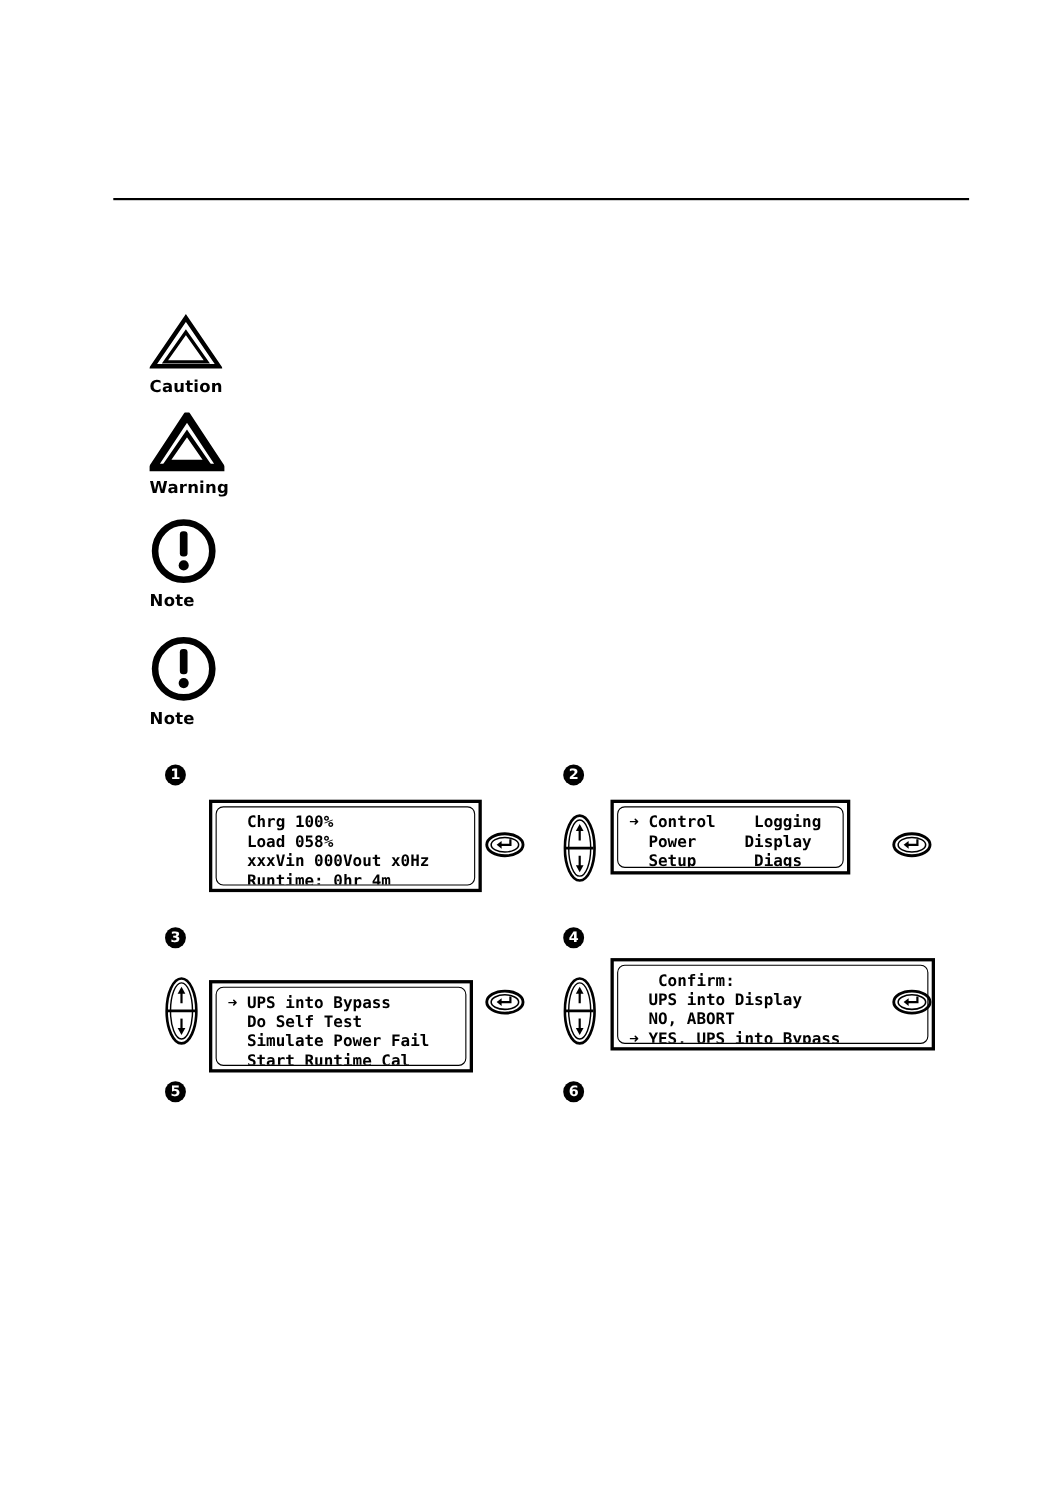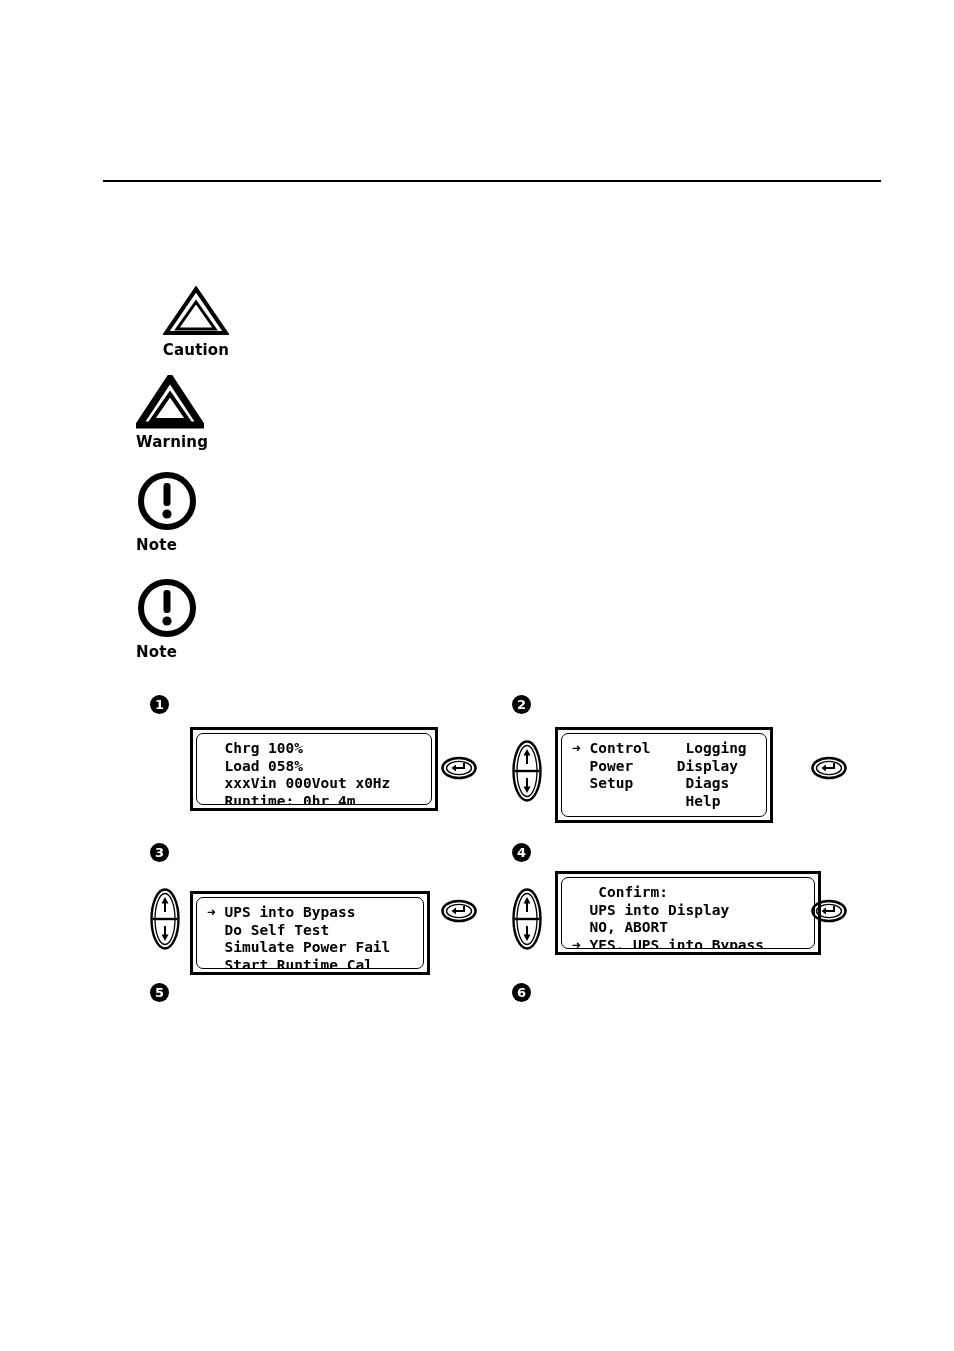--- a/index.html
+++ b/index.html
@@ -44,21 +44,21 @@
   .notice-label {
     font-family: "DejaVu Sans", sans-serif;
     font-weight: bold;
     font-size: 15px;
     line-height: 16px;
     letter-spacing: 0.2px;
     color: #000;
     margin-top: 1px;
   }
 
-  .notice-caution  { position: absolute; left: 0;  top: 0; text-align: center;   }
+  .notice-caution  { position: absolute; left: 0;  top: 0;   }
   .notice-warning  { position: absolute; left: 0;  top: 90px;}
   .notice-note1    { position: absolute; left: 0;  top: 185px;}
   .notice-note2    { position: absolute; left: 0;  top: 292px;}
 
   
   .step {
     position: absolute;
   }
   .step-badge {
     position: absolute;
@@ -202,21 +202,21 @@
         <line x1="15" y1="24" x2="15" y2="13" stroke="#000" stroke-width="2"></line>
         <polygon points="15,9 11.5,15.5 18.5,15.5" fill="#000"></polygon>
       </g>
       <g>
         <line x1="15" y1="38" x2="15" y2="49" stroke="#000" stroke-width="2"></line>
         <polygon points="15,53 11.5,46.5 18.5,46.5" fill="#000"></polygon>
       </g>
     </svg>
   </div>
 
-  <div class="lcd-outer" style="left:43px; top:32px; width:218px; height:96px;">
+  <div class="lcd-outer" style="left:43px; top:32px; width:218px; height:68px;">
     <div class="lcd-inner">
       <div class="lcd-line">➜ Control    Logging</div>
       <div class="lcd-line">  Power     Display</div>
       <div class="lcd-line">  Setup      Diags</div>
       <div class="lcd-line">             Help</div>
     </div>
   </div>
 
   <div class="enter-key" style="left:298px; top:60px;">
     <svg width="38" height="26" viewBox="0 0 38 26">
@@ -282,21 +282,21 @@
         <line x1="15" y1="24" x2="15" y2="13" stroke="#000" stroke-width="2"></line>
         <polygon points="15,9 11.5,15.5 18.5,15.5" fill="#000"></polygon>
       </g>
       <g>
         <line x1="15" y1="38" x2="15" y2="49" stroke="#000" stroke-width="2"></line>
         <polygon points="15,53 11.5,46.5 18.5,46.5" fill="#000"></polygon>
       </g>
     </svg>
   </div>
 
-  <div class="lcd-outer" style="left:43px; top:28px; width:266px; height:84px;">
+  <div class="lcd-outer" style="left:43px; top:28px; width:295px; height:84px;">
     <div class="lcd-inner">
       <div class="lcd-line">   Confirm:</div>
       <div class="lcd-line">  UPS into Display</div>
       <div class="lcd-line">  NO, ABORT</div>
       <div class="lcd-line">➜ YES, UPS into Bypass</div>
     </div>
   </div>
 
   <div class="enter-key" style="left:298px; top:55px;">
     <svg width="38" height="26" viewBox="0 0 38 26">

